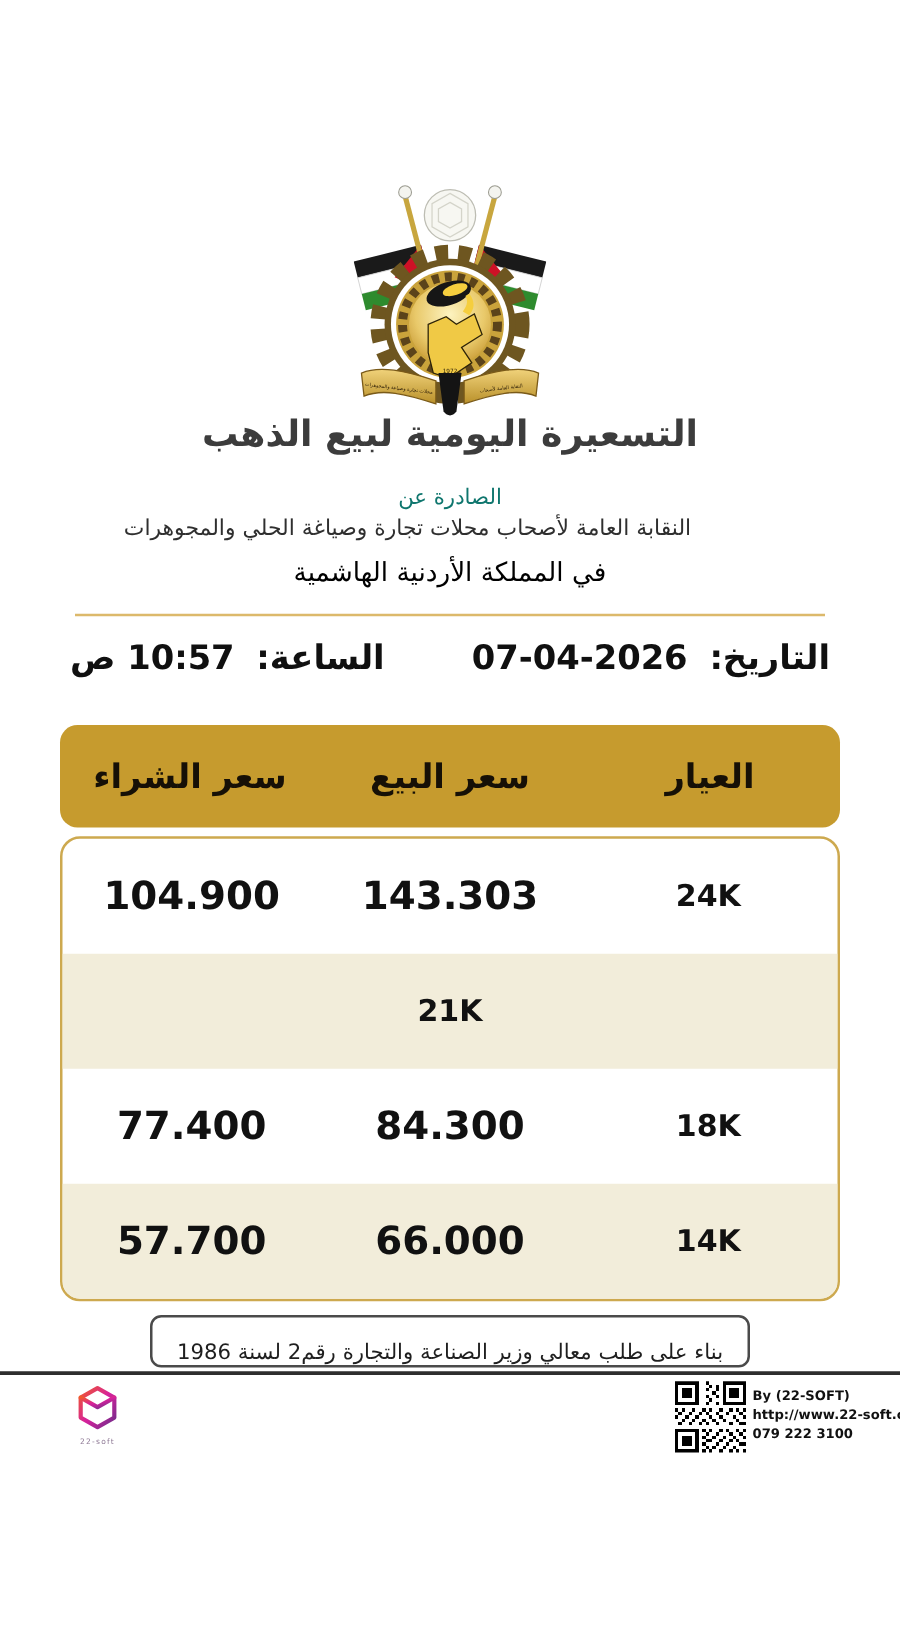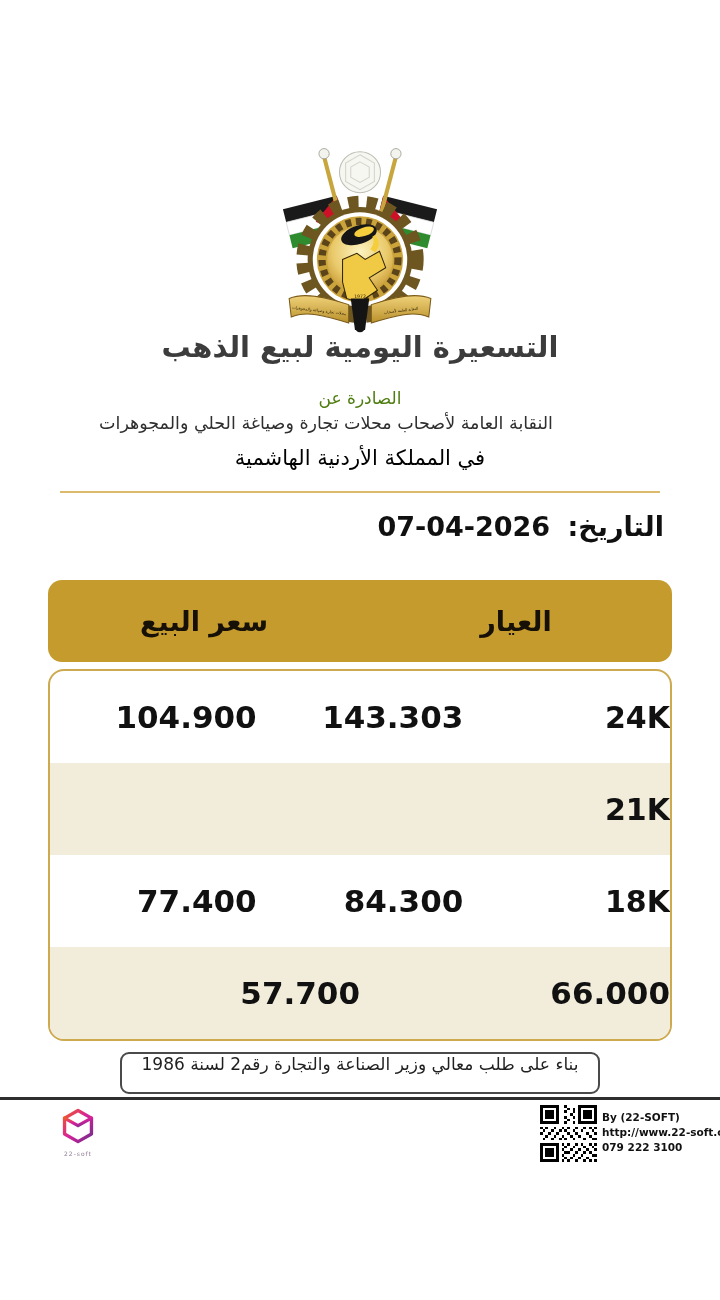--- a/index.html
+++ b/index.html
@@ -6,21 +6,21 @@
   .page{position:relative;width:720px;height:1300px;background:#ffffff;overflow:hidden;
         font-family:"DejaVu Sans",sans-serif;padding-left:40px;}
 
   
   .emblem{position:absolute;left:283px;top:144px;width:154px;height:196px;}
 
   
   .title{position:absolute;top:330px;left:0;width:720px;text-align:center;
          font-size:29px;font-weight:600;color:#3c3c3c;direction:rtl;}
   .sub1{position:absolute;top:388px;left:0;width:720px;text-align:center;
-        font-size:17px;color:#4d7c0f;direction:rtl;}
+        font-size:17px;color:#0f766e;direction:rtl;}
   .sub2{position:absolute;top:413px;left:0;width:652px;text-align:center;
         font-size:17.5px;color:#2f2f2f;direction:rtl;}
   .sub3{position:absolute;top:446px;left:0;width:720px;text-align:center;
         font-size:21px;color:#000000;direction:rtl;}
   .gold-rule{position:absolute;top:491px;left:60px;width:600px;height:2px;background:#dcb96b;}
 
   
   .datetime-row{position:absolute;top:511px;left:56px;width:608px;direction:rtl;
                 display:flex;justify-content:space-between;align-items:center;
                 font-size:27px;font-weight:700;color:#101010;}
@@ -32,27 +32,27 @@
                background:#c69b2e;border-radius:14px;display:flex;direction:rtl;
                align-items:center;font-size:27px;font-weight:700;color:#161006;}
   .gold-header .hcell{flex:1;text-align:center;}
 
   
   .table-body{position:absolute;top:669px;left:48px;width:624px;height:372px;
               border:2px solid #cda94f;border-radius:16px;overflow:hidden;
               background:#ffffff;display:flex;flex-direction:column;box-sizing:border-box;}
   .trow{flex:1;display:flex;direction:rtl;align-items:center;}
   .trow.alt{background:#f2edda;}
-  .tcell{flex:1;font-weight:700;color:#111111;}
-  .tcell.karat{font-size:30px;}
+  .tcell{flex:1;text-align:center;font-weight:700;color:#111111;}
+  .tcell.karat{font-size:24px;}
   .tcell.price{font-size:31px;}
 
   
   .note-box{position:absolute;top:1052px;left:120px;width:480px;height:42px;
-            border:2px solid #4a4a4a;border-radius:9px;display:flex;align-items:flex-start;
+            border:2px solid #4a4a4a;border-radius:9px;display:flex;align-items:flex-end;
             justify-content:center;font-size:17px;color:#1f1f1f;direction:rtl;
             background:#ffffff;box-sizing:border-box;}
 
   .footer-rule{position:absolute;top:1097px;left:0;width:720px;height:3px;background:#2e2e2e;}
 
   
   .soft-logo{position:absolute;left:56px;top:1108px;width:44px;text-align:center;}
   .soft-logo .caption{font-size:6px;color:#8f7a96;letter-spacing:1px;margin-top:1px;}
   .qr{position:absolute;left:540px;top:1105px;width:57px;height:57px;}
   .soft-info{position:absolute;left:602px;top:1110px;font-size:10.5px;font-weight:600;
@@ -137,42 +137,48 @@
   <div class="sub1">الصادرة عن</div>
   <div class="sub2">النقابة العامة لأصحاب محلات تجارة وصياغة الحلي والمجوهرات</div>
   <div class="sub3">في المملكة الأردنية الهاشمية</div>
   <div class="gold-rule"></div>
 
   <div class="datetime-row">
     <div class="dt-group">
       <span>التاريخ:</span>
       <span class="val" dir="ltr">07-04-2026</span>
     </div>
+    <div class="dt-group">
+      <span>الساعة:</span>
+      <span class="val">10:57 ص</span>
+    </div>
   </div>
 
   <div class="gold-header">
     <div class="hcell">العيار</div>
     <div class="hcell">سعر البيع</div>
+    <div class="hcell">سعر الشراء</div>
   </div>
 
   <div class="table-body">
     <div class="trow">
       <div class="tcell karat">24K</div>
       <div class="tcell price">143.303</div>
       <div class="tcell price">104.900</div>
     </div>
     <div class="trow alt">
       <div class="tcell karat">21K</div>
     </div>
     <div class="trow">
       <div class="tcell karat">18K</div>
       <div class="tcell price">84.300</div>
       <div class="tcell price">77.400</div>
     </div>
     <div class="trow alt">
+      <div class="tcell karat">14K</div>
       <div class="tcell price">66.000</div>
       <div class="tcell price">57.700</div>
     </div>
   </div>
 
   <div class="note-box">
     <span>بناء على طلب معالي وزير الصناعة والتجارة رقم2 لسنة 1986</span>
   </div>
 
   <div class="footer-rule"></div>

